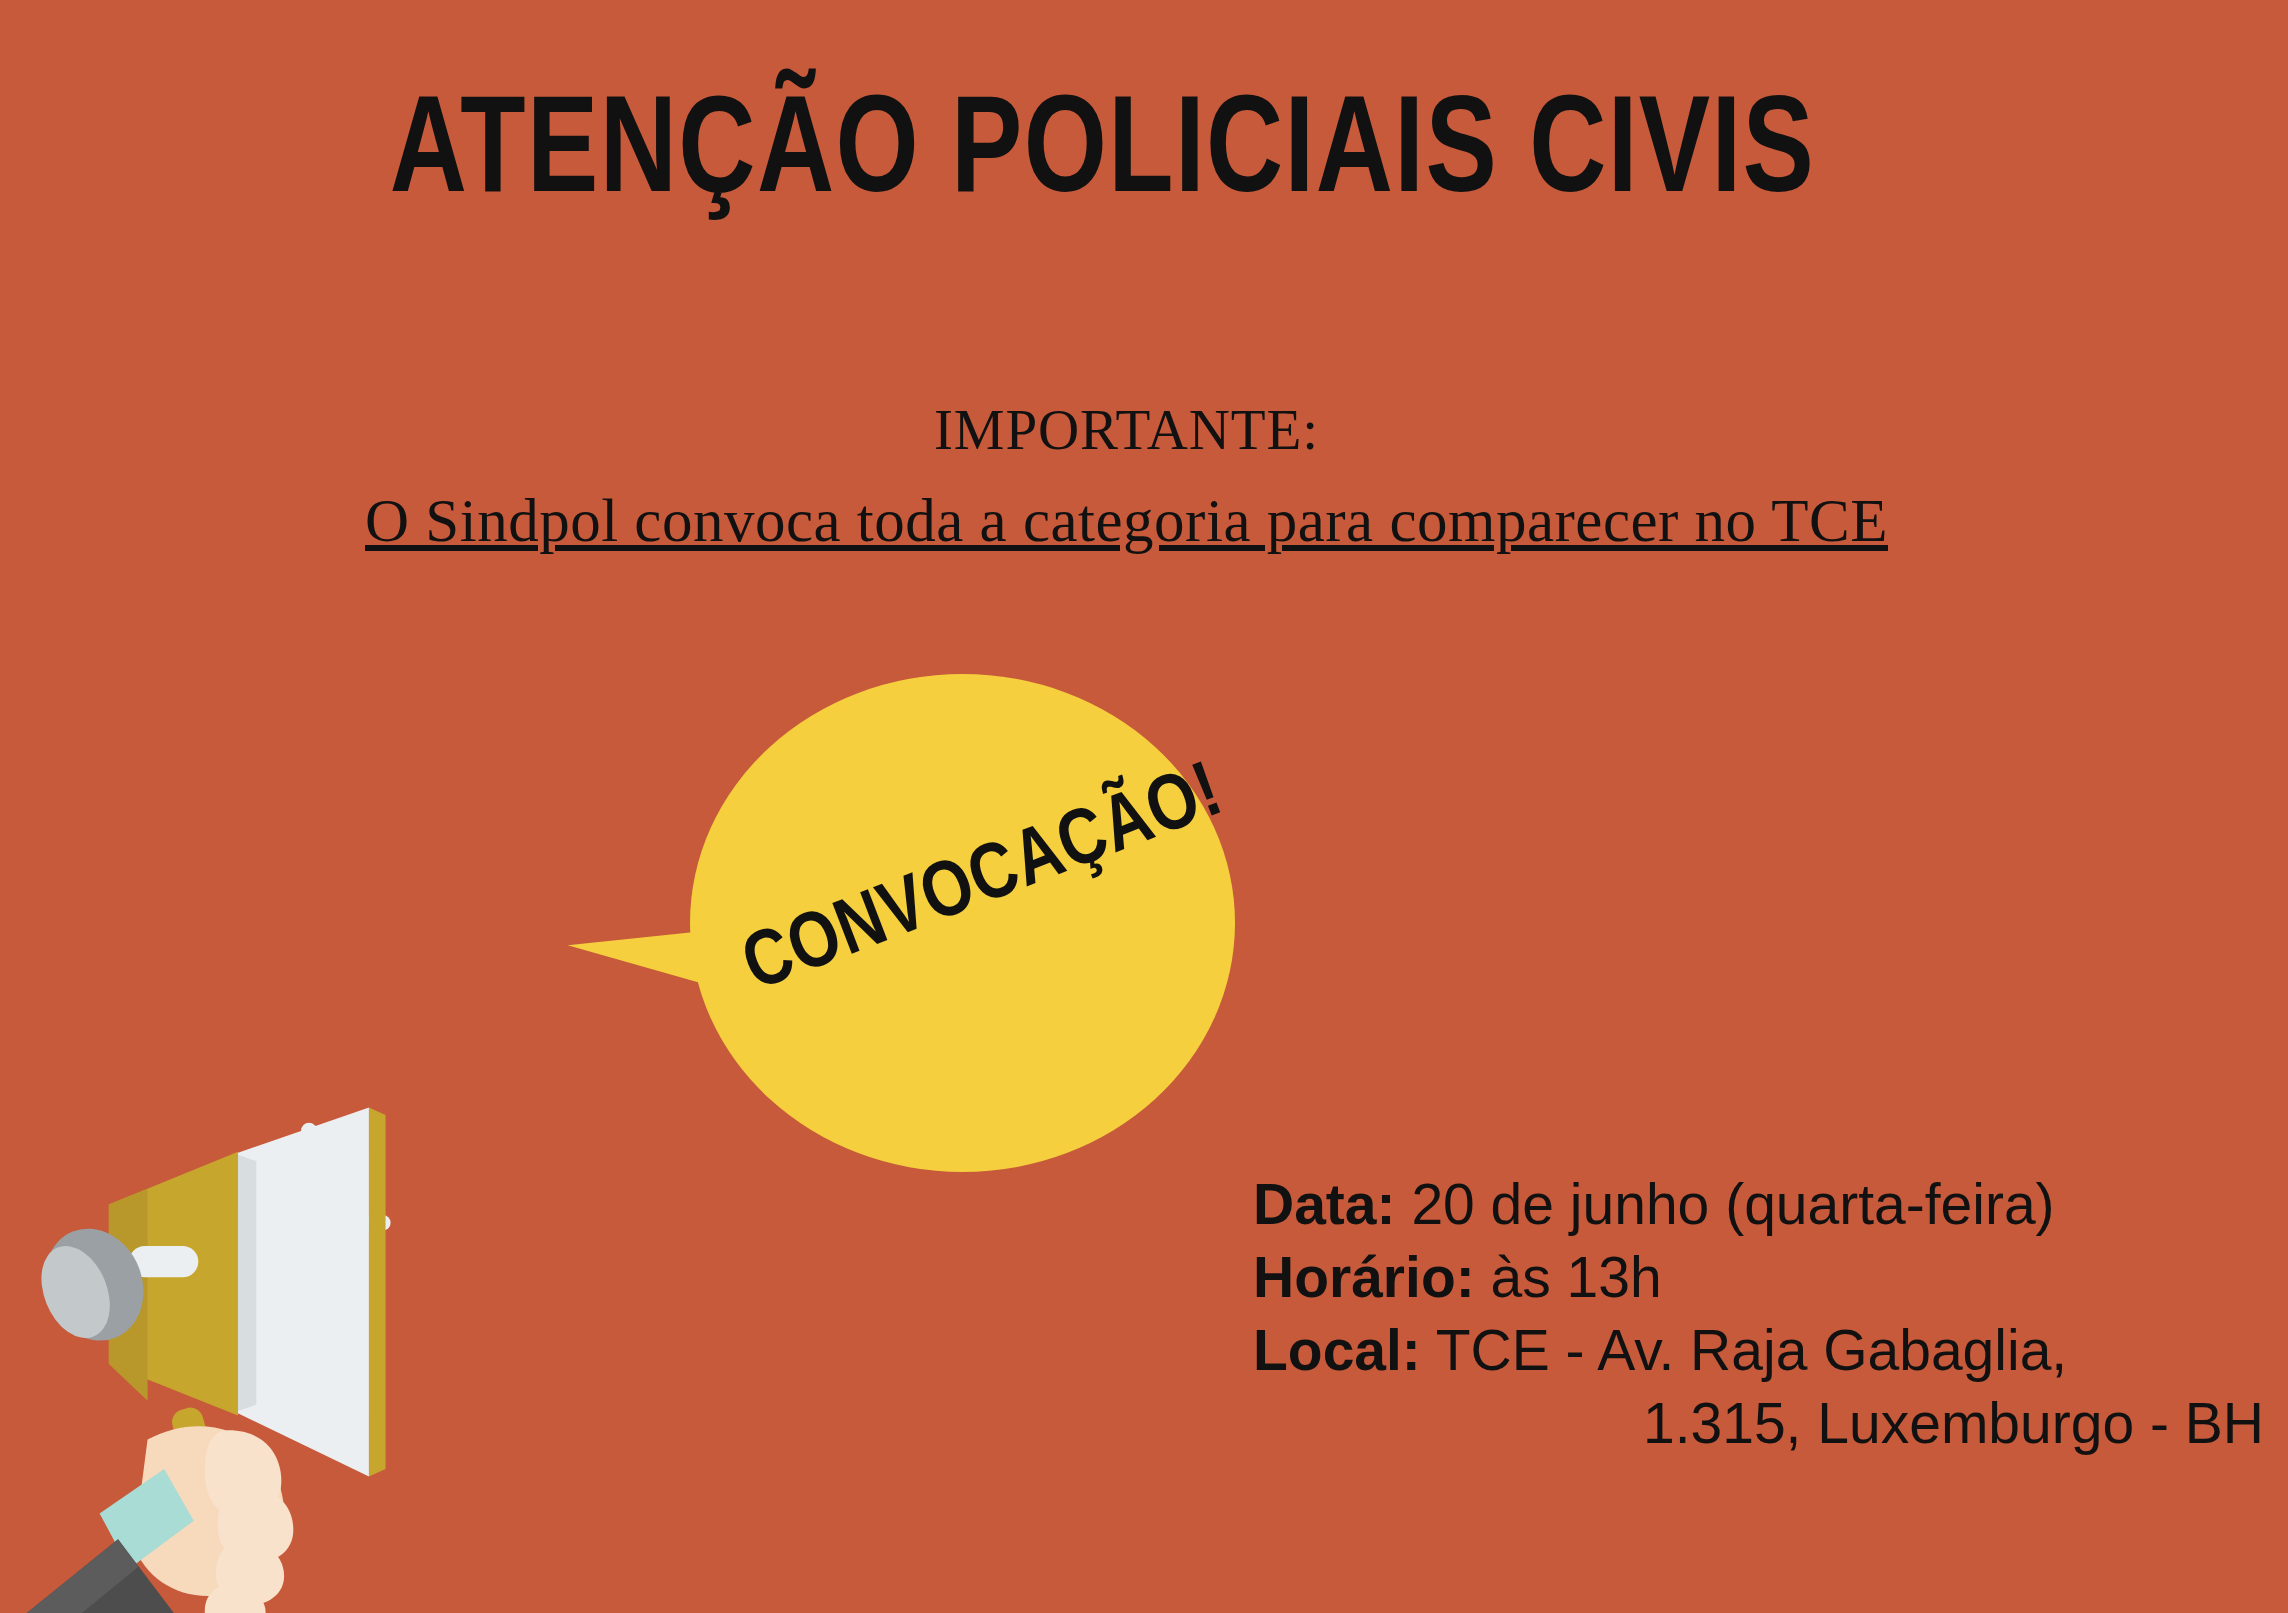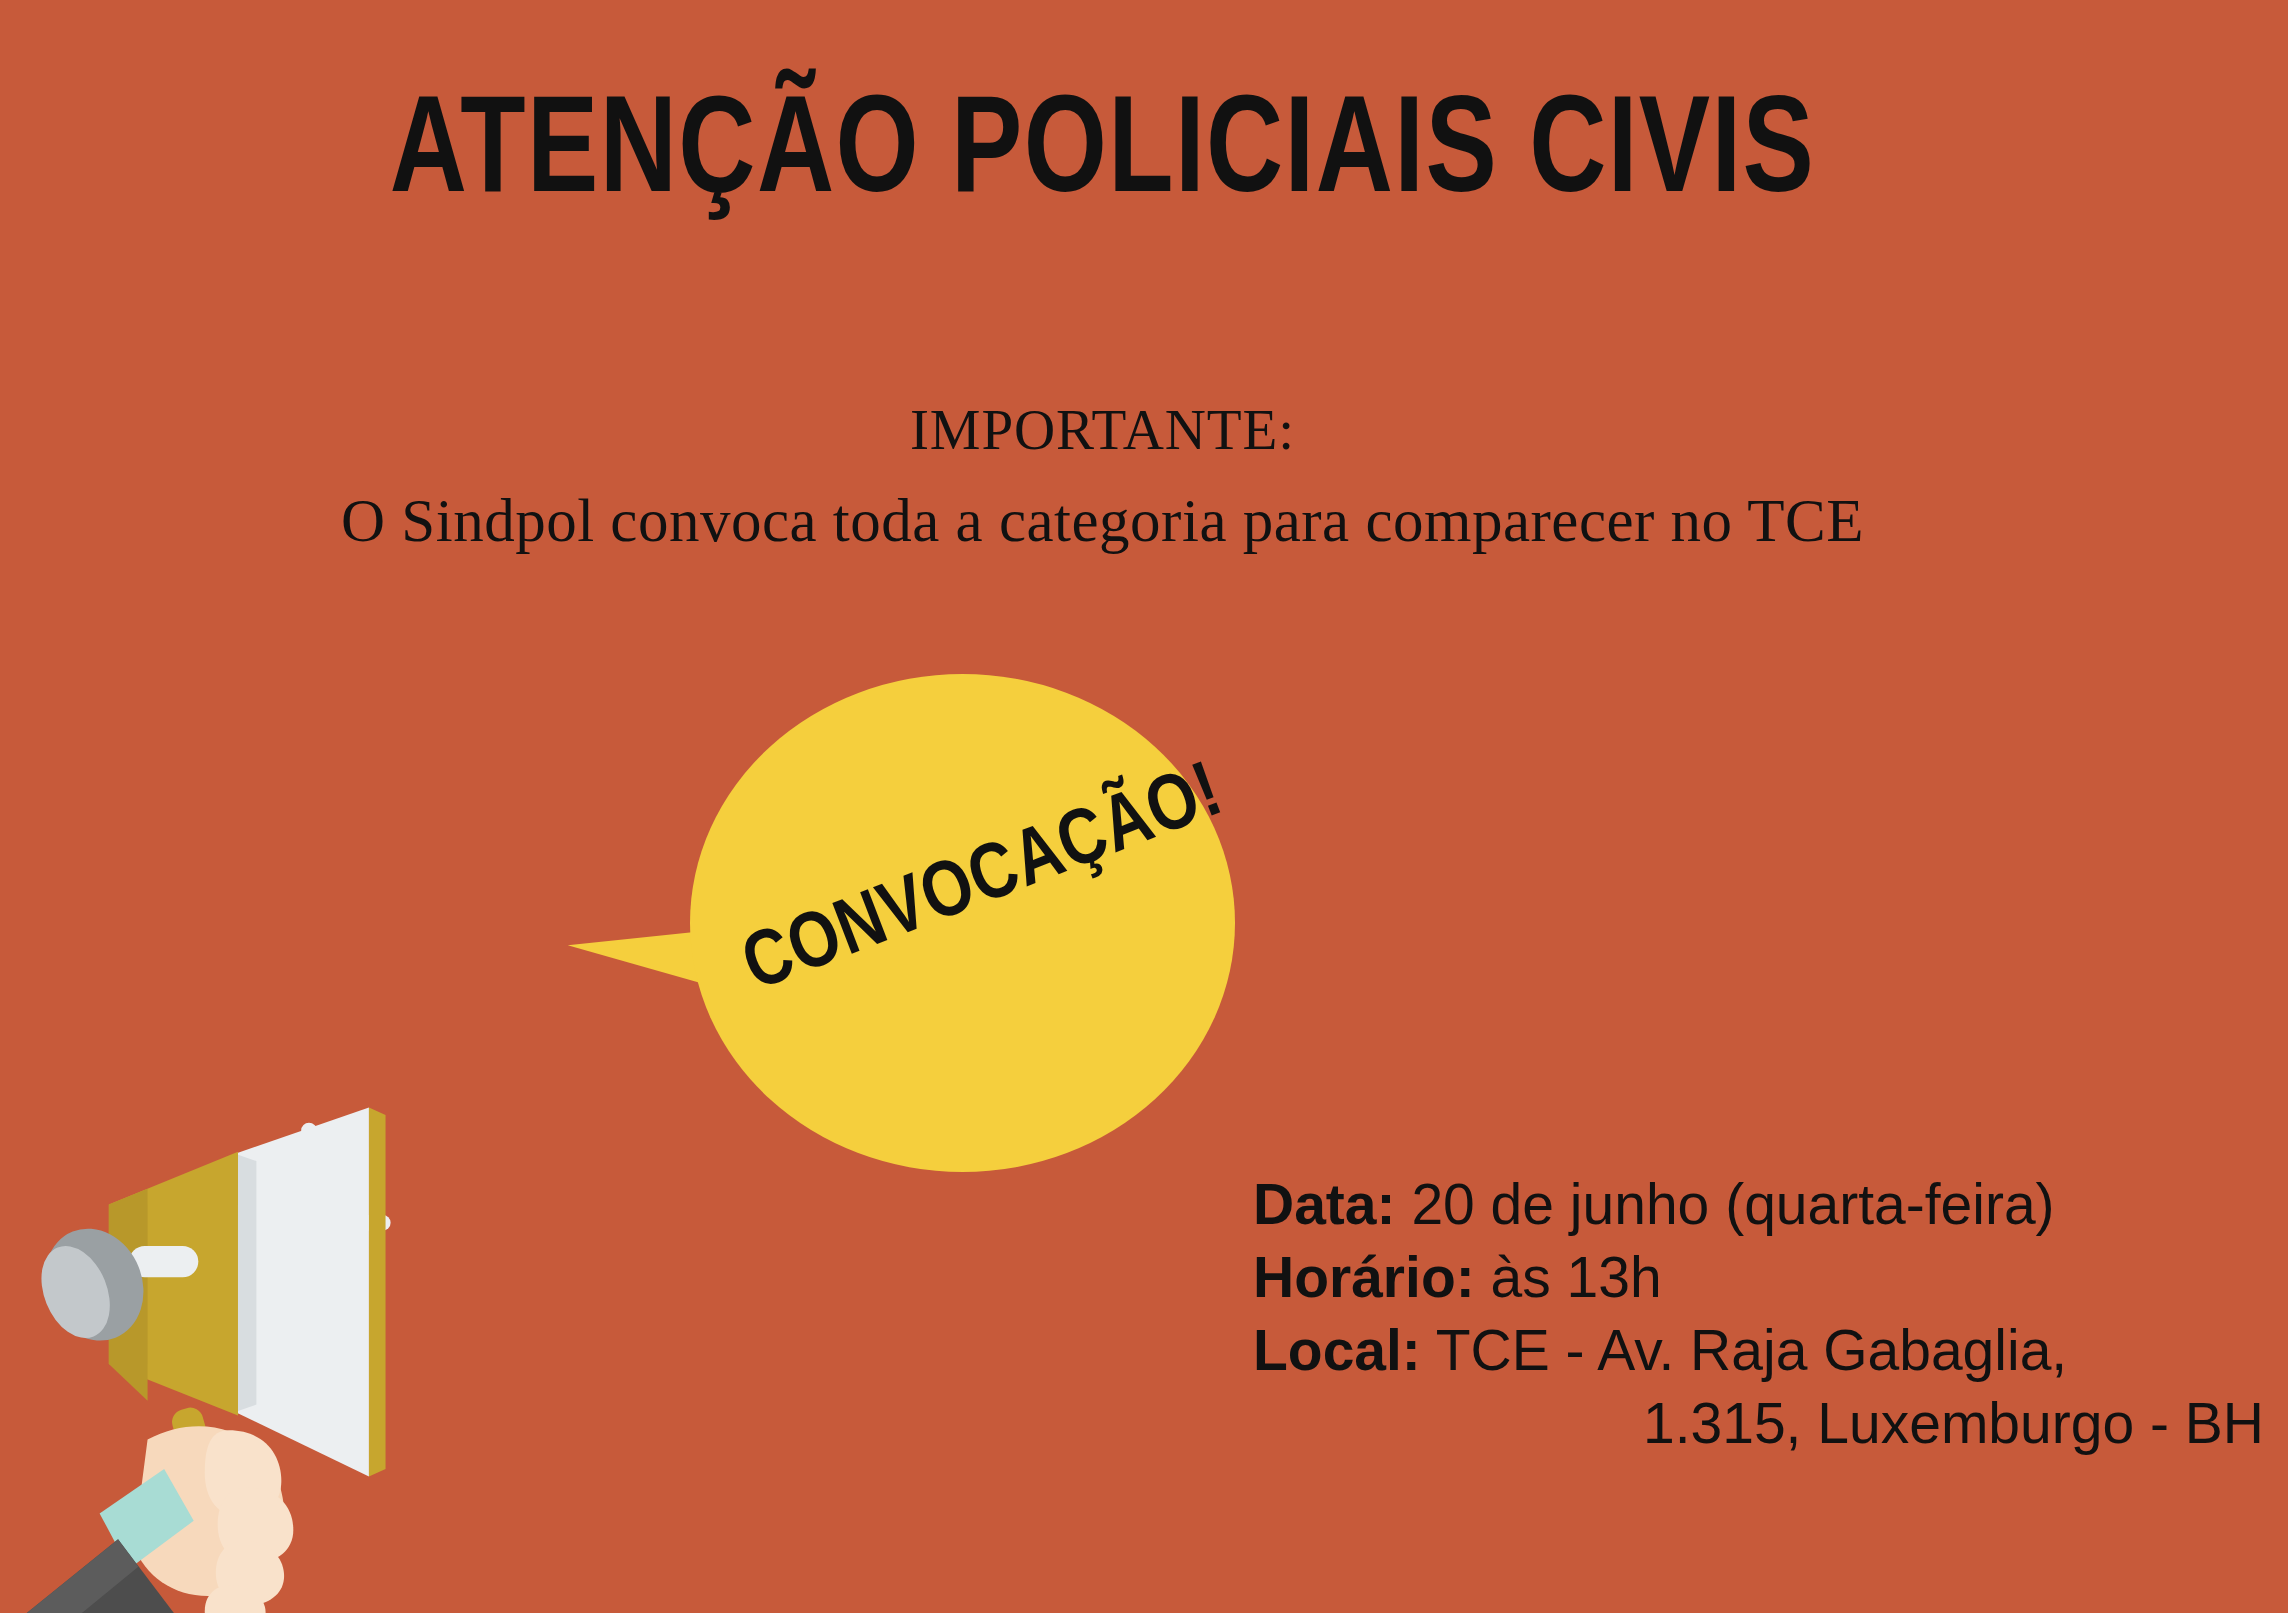--- a/index.html
+++ b/index.html
@@ -42,29 +42,31 @@
 
   
   .intro {
     position: absolute;
     top: 397px;
     left: 0;
     width: 100%;
     text-align: center;
     font-family: "Liberation Serif", serif;
     color: #111111;
+    padding-left: 24px;
   }
   .intro-line1 {
     font-size: 57px;
     letter-spacing: 0.9px;
     margin-bottom: 24px;
   }
   .intro-line2 {
     font-size: 61px;
     letter-spacing: 0.5px;
+    text-decoration: underline;
   }
 
   
   .bubble-wrap {
     position: absolute;
     left: 572px;
     top: 674px;
     width: 609px;
     height: 581px;
   }

